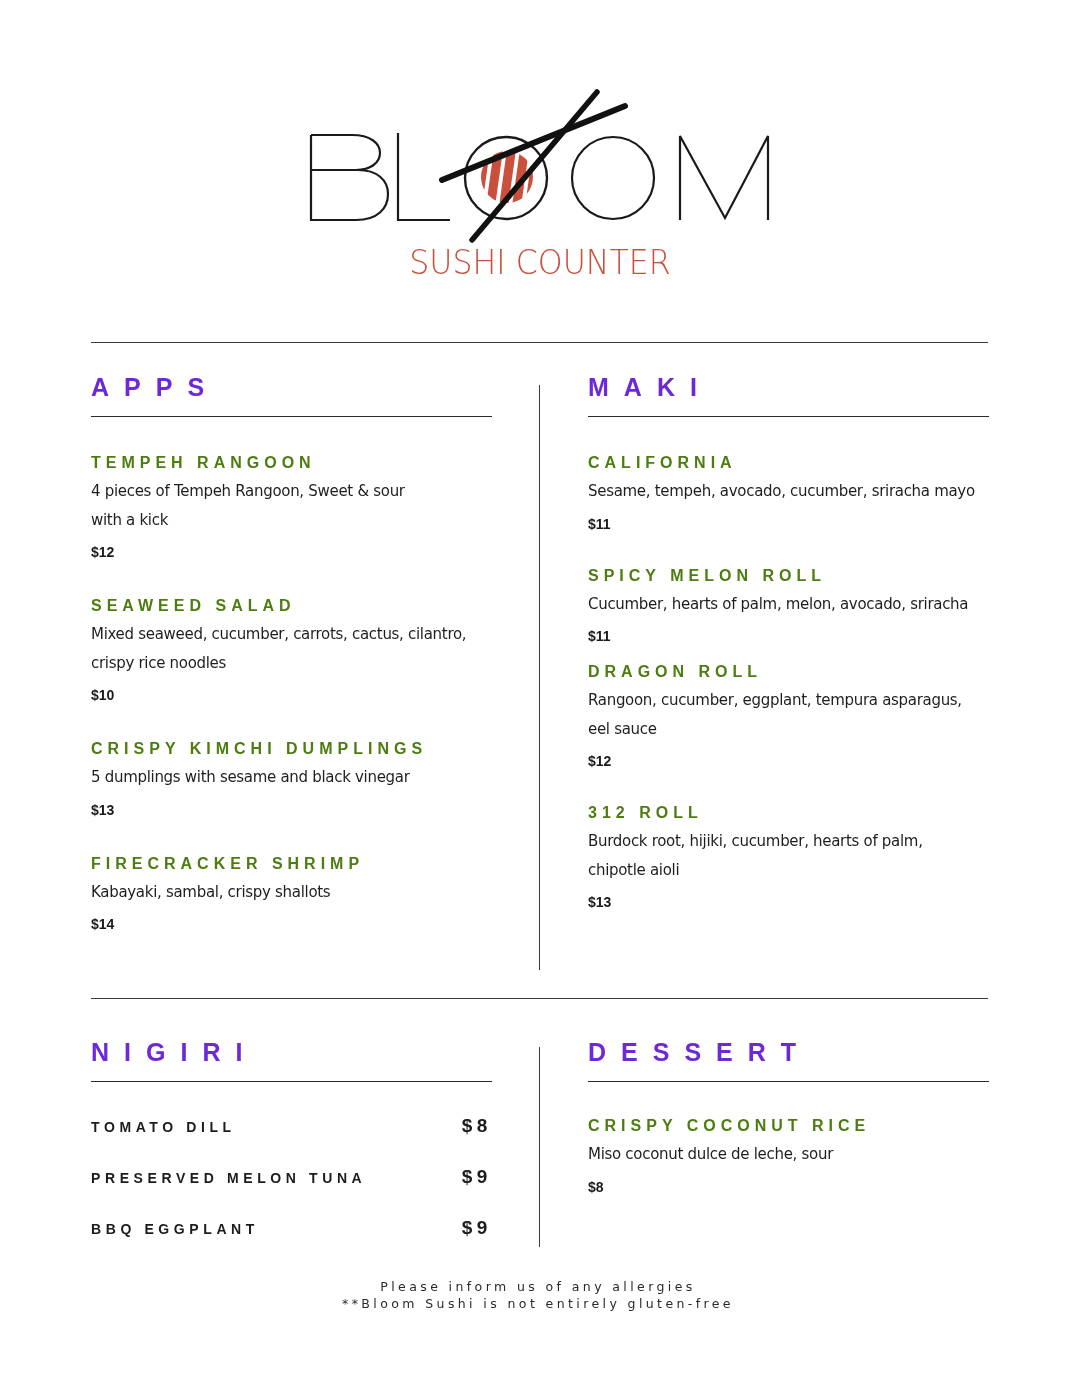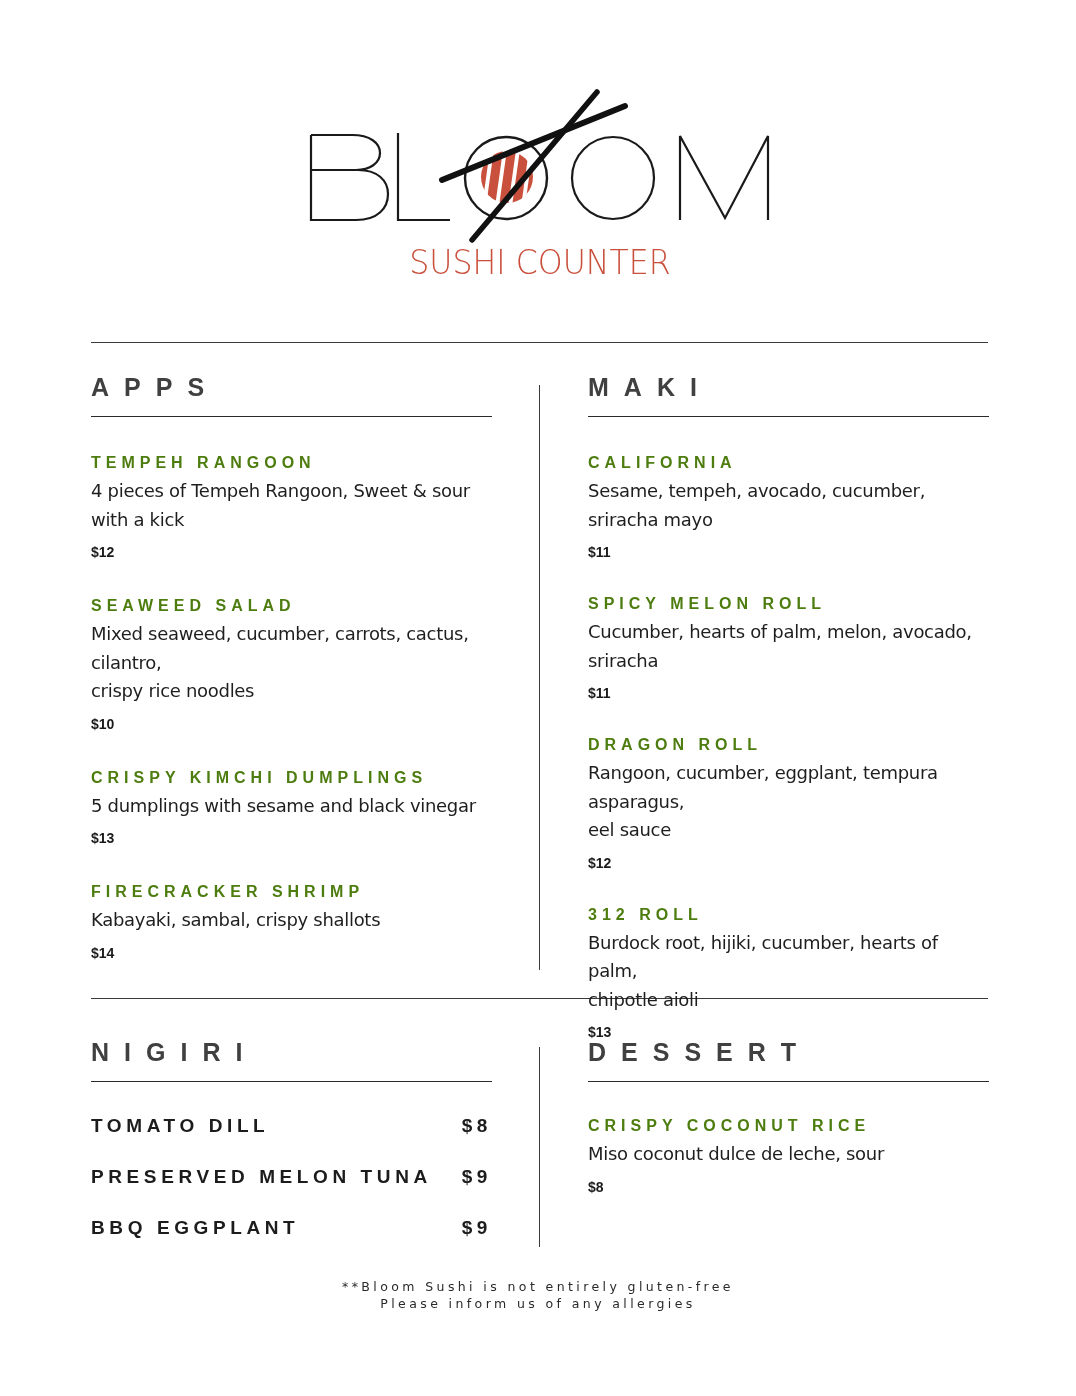--- a/index.html
+++ b/index.html
@@ -9,31 +9,31 @@
   .logo { position: absolute; left: 300px; top: 80px; width: 480px; height: 210px; }
   .logo svg { width: 480px; height: 210px; display: block; }
   .logo-tagline { position: absolute; left: 0; width: 480px; top: 162px; text-align: center;
     font-family: "DejaVu Sans", sans-serif; font-weight: 200; font-size: 34px; color: #c9503c;
     letter-spacing: 0px; transform: scaleX(0.93); transform-origin: center; font-stretch: condensed; }
 
   .hr { position: absolute; height: 1px; background: #3a3a3a; }
   .vr { position: absolute; width: 1px; background: #3a3a3a; }
 
   .section { position: absolute; width: 401px; }
-  .section-title { font-weight: 700; font-size: 25px; letter-spacing: 15px; line-height: 30px; height: 30px; color: #404040; }
+  .section-title { font-weight: 700; font-size: 25px; letter-spacing: 15px; line-height: 30px; height: 30px; color: #6d28d9; }
   .section-rule { height: 1px; background: #2a2a2a; margin-top: 14px; }
 
   .items { margin-top: 34px; }
   .item { margin-bottom: 30px; }
   .item-name { font-weight: 700; font-size: 16px; letter-spacing: 5px; line-height: 24px; color: #4d7c0f; white-space: nowrap; }
-  .item-desc { font-family: "DejaVu Sans", sans-serif; font-size: 18px; line-height: 28.5px; color: #1e1e1e; margin-top: 2px; letter-spacing: -0.3px; }
+  .item-desc { font-family: "DejaVu Sans", sans-serif; font-size: 15px; line-height: 28.5px; color: #1e1e1e; margin-top: 2px; letter-spacing: -0.3px; }
   .item-price { font-weight: 700; font-size: 14px; line-height: 24px; margin-top: 6px; color: #1a1a1a; }
 
   .nigiri-row { display: flex; justify-content: space-between; align-items: baseline; width: 401px; margin-bottom: 27px; height: 24px; }
-  .nigiri-row .n-name { font-weight: 700; font-size: 19px; letter-spacing: 4.6px; line-height: 24px; white-space: nowrap; }
+  .nigiri-row .n-name { font-weight: 700; font-size: 14px; letter-spacing: 4.6px; line-height: 24px; white-space: nowrap; }
   .nigiri-row .n-price { font-weight: 700; font-size: 19px; letter-spacing: 4.6px; line-height: 24px; }
 
   .footer { position: absolute; left: 0; width: 1076px; top: 1278px; text-align: center;
     font-family: "DejaVu Sans", sans-serif; font-size: 12.5px; letter-spacing: 3.4px; line-height: 17px; color: #2a2a2a; }
 </style>
 </head>
 <body>
 
 <div class="logo">
   <svg viewBox="0 0 480 210">
@@ -115,21 +115,21 @@
   <h2 class="section-title">MAKI</h2>
   <div class="section-rule"></div>
   <div class="items">
     <div class="item" style="margin-bottom:28px;">
       <div class="item-name">CALIFORNIA</div>
       <div class="item-desc">
         <div>Sesame, tempeh, avocado, cucumber, sriracha mayo</div>
       </div>
       <div class="item-price">$11</div>
     </div>
-    <div class="item" style="margin-bottom:28px;">
+    <div class="item" style="margin-bottom:12px;">
       <div class="item-name">SPICY MELON ROLL</div>
       <div class="item-desc">
         <div>Cucumber, hearts of palm, melon, avocado, sriracha</div>
       </div>
       <div class="item-price">$11</div>
     </div>
     <div class="item" style="margin-bottom:28px;">
       <div class="item-name">DRAGON ROLL</div>
       <div class="item-desc">
         <div>Rangoon, cucumber, eggplant, tempura asparagus,</div>
@@ -175,15 +175,15 @@
       <div class="item-name">CRISPY COCONUT RICE</div>
       <div class="item-desc">
         <div>Miso coconut dulce de leche, sour</div>
       </div>
       <div class="item-price">$8</div>
     </div>
   </div>
 </section>
 
 <div class="footer">
+  <div>Please inform us of any allergies</div>
   <div>**Bloom Sushi is not entirely gluten-free</div>
-  <div>Please inform us of any allergies</div>
 </div>
 
 </body></html>

